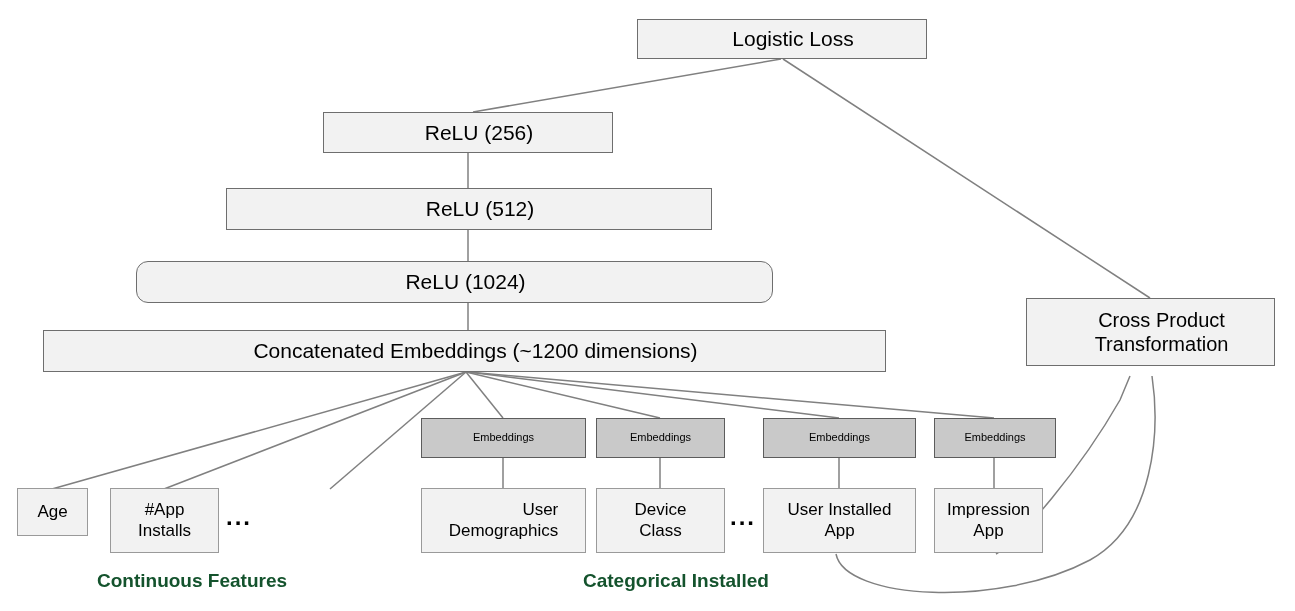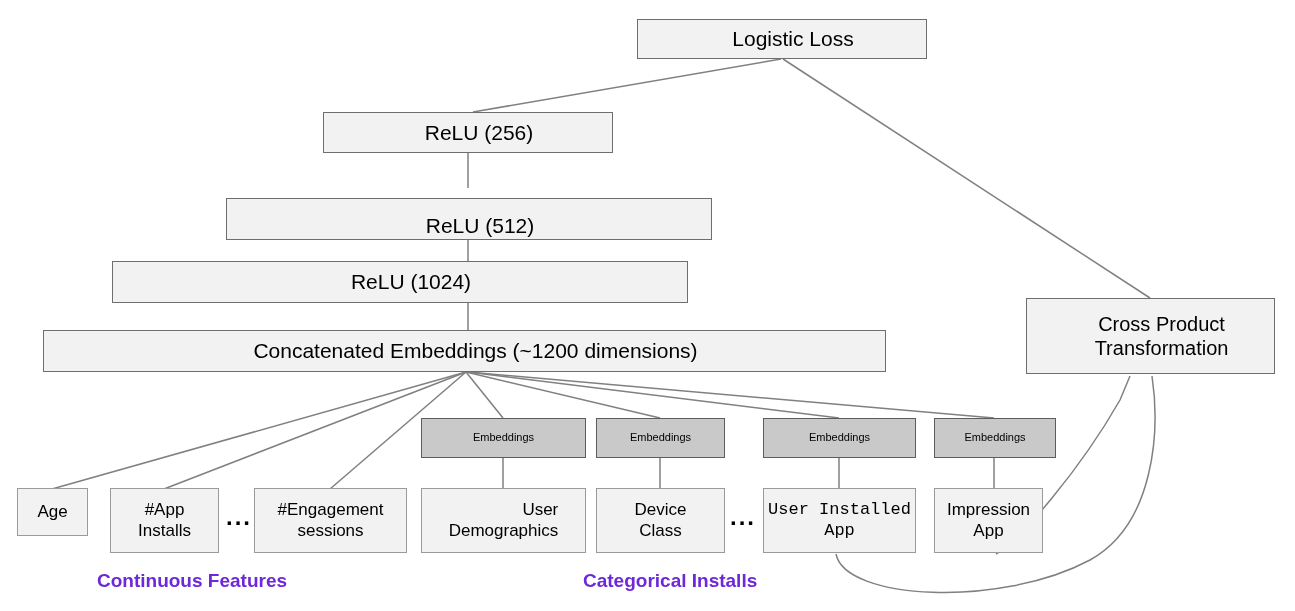--- a/index.html
+++ b/index.html
@@ -60,21 +60,21 @@
     font-weight: 700;
     letter-spacing: 2px;
     color: #000000;
     line-height: 1;
     z-index: 3;
   }
   .group-label {
     position: absolute;
     font-size: 19px;
     font-weight: bold;
-    color: #6d28d9;
+    color: #14532d;
     white-space: nowrap;
     z-index: 3;
   }
 </style>
 </head>
 <body>
 
 <div id="canvas">
 
   <svg id="edges" viewBox="0 0 1295 611" xmlns="http://www.w3.org/2000/svg">
@@ -110,33 +110,33 @@
   </svg>
 
   <div class="node strong t-xl" style="left:637px; top:19px; width:290px; height:40px;">
     <span>Logistic Loss</span>
   </div>
 
   <div class="node strong t-xl" style="left:323px; top:112px; width:290px; height:41px;">
     <span>ReLU (256)</span>
   </div>
 
-  <div class="node strong t-xl" style="left:226px; top:198px; width:486px; height:42px;align-items:flex-end;">
+  <div class="node strong t-xl" style="left:226px; top:188px; width:486px; height:42px;">
     <span>ReLU (512)</span>
   </div>
 
-  <div class="node strong t-xl" style="left:112px; top:261px; width:576px; height:42px;">
+  <div class="node strong t-xl" style="left:136px; top:261px; width:637px; height:42px;border-radius:12px;">
     <span>ReLU (1024)</span>
   </div>
 
   <div class="node strong t-xl" style="left:43px; top:330px; width:843px; height:42px;">
     <span>Concatenated Embeddings (~1200 dimensions)</span>
   </div>
 
-  <div class="node strong t-lg" style="left:1026px; top:298px; width:249px; height:76px;justify-content:center;">
+  <div class="node strong t-lg" style="left:1026px; top:298px; width:249px; height:68px;justify-content:center;">
     <span style="white-space:pre-line;">Cross Product Transformation</span>
   </div>
 
   <div class="node dark t-sm" style="left:421px; top:418px; width:165px; height:40px;">
     <span>Embeddings</span>
   </div>
   <div class="node dark t-sm" style="left:596px; top:418px; width:129px; height:40px;">
     <span>Embeddings</span>
   </div>
   <div class="node dark t-sm" style="left:763px; top:418px; width:153px; height:40px;">
@@ -146,41 +146,37 @@
     <span>Embeddings</span>
   </div>
 
   <div class="node light t-md" style="left:17px; top:488px; width:71px; height:48px;">
     <span style="white-space:pre-line;">Age</span>
   </div>
   <div class="node light t-md" style="left:110px; top:488px; width:109px; height:65px;">
     <span style="white-space:pre-line;">#App
 Installs</span>
   </div>
-  <div class="node light t-md" style="left:254px; top:488px; width:153px; height:65px;">
-    <span style="white-space:pre-line;">#Engagement
-sessions</span>
-  </div>
 
   <div class="node light t-md" style="left:421px; top:488px; width:165px; height:65px;text-align:right;">
     <span style="white-space:pre-line;">User
 Demographics</span>
   </div>
   <div class="node light t-md" style="left:596px; top:488px; width:129px; height:65px;">
     <span style="white-space:pre-line;">Device
 Class</span>
   </div>
-  <div class="node light t-md" style="left:763px; top:488px; width:153px; height:65px;font-family:Liberation Mono, monospace;">
+  <div class="node light t-md" style="left:763px; top:488px; width:153px; height:65px;">
     <span style="white-space:pre-line;">User Installed
 App</span>
   </div>
   <div class="node light t-md" style="left:934px; top:488px; width:109px; height:65px;">
     <span style="white-space:pre-line;">Impression
 App</span>
   </div>
 
   <div class="ellipsis" style="left:226px; top:505px;">...</div>
   <div class="ellipsis" style="left:730px; top:505px;">...</div>
 
   <div class="group-label" style="left:97px; top:570px;">Continuous Features</div>
-  <div class="group-label" style="left:583px; top:570px;">Categorical Installs</div>
+  <div class="group-label" style="left:583px; top:570px;">Categorical Installed</div>
 
 </div>
 
 </body></html>

